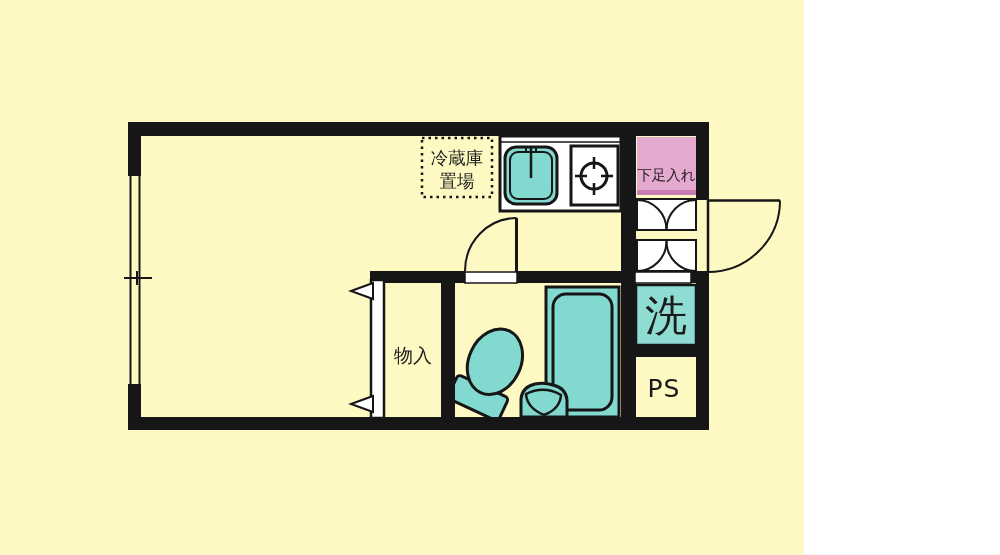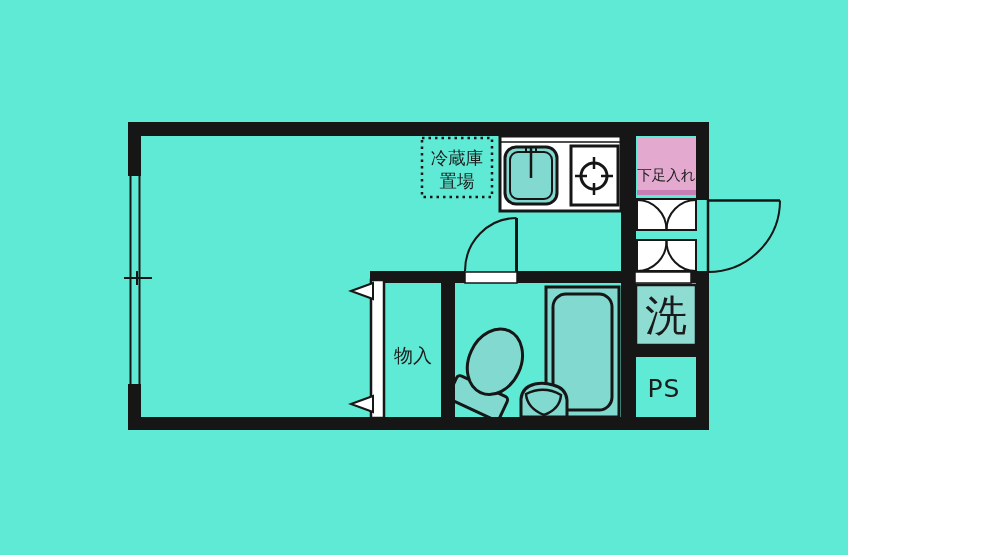--- a/index.html
+++ b/index.html
@@ -1,17 +1,17 @@
 <!DOCTYPE html>
 <html><head>
 <meta charset="utf-8">
 <style>
   html,body{margin:0;padding:0;background:#ffffff;}
-  .canvas{position:relative;width:804px;height:555px;background:#5eead4;overflow:hidden;
-          font-family:"DejaVu Sans",sans-serif;padding-left:44px;}
+  .canvas{position:relative;width:804px;height:555px;background:#fef9c3;overflow:hidden;
+          font-family:"DejaVu Sans",sans-serif;}
   svg{position:absolute;left:0;top:0;}
   .wall{fill:#161616;stroke:none;}
   .ln{stroke:#161616;fill:none;}
   .fixture{stroke:#161616;}
   .white{fill:#ffffff;stroke:#161616;}
   text{fill:#1b1b1b;font-family:"DejaVu Sans",sans-serif;}
 </style>
 </head>
 <body>
 

